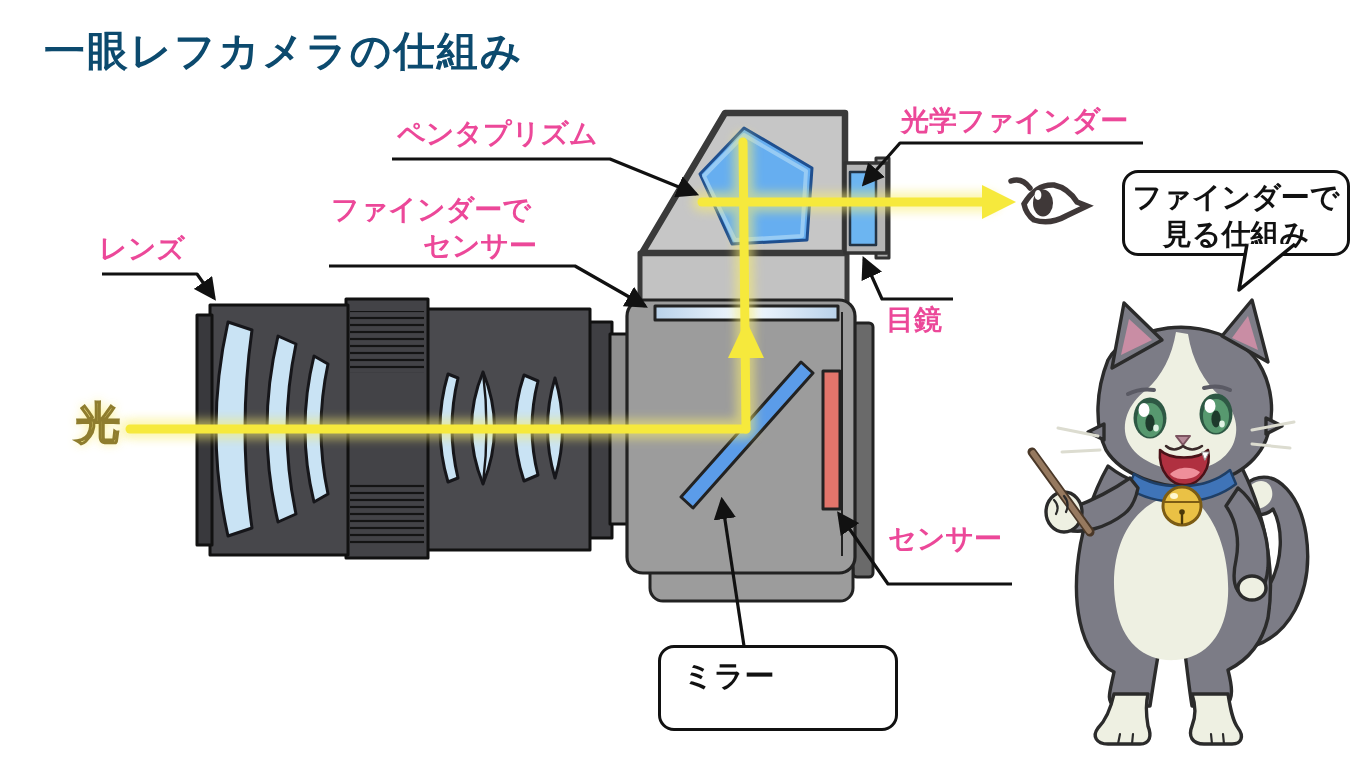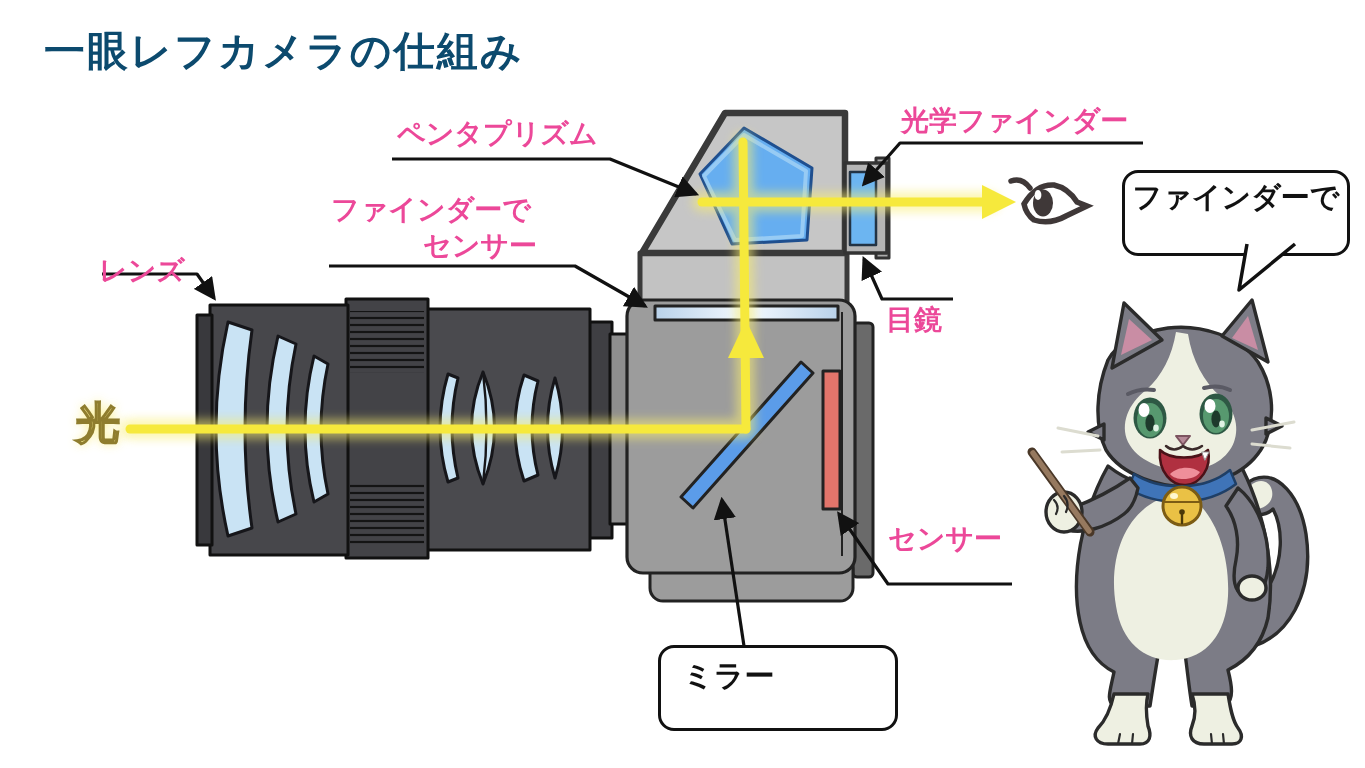--- a/index.html
+++ b/index.html
@@ -182,33 +182,34 @@
       <g>
         <line x1="1032" y1="452" x2="1090" y2="532" stroke="#4a3828" stroke-width="9"></line>
         <line x1="1033" y1="453" x2="1089" y2="531" stroke="#96795f" stroke-width="5.5"></line>
       </g>
       <path d="M1054,500 Q1060,506 1056,514 M1064,496 Q1070,503 1066,512" fill="none" stroke-width="2.2"></path>
     </g>
   </svg>
 
   <div id="title">一眼レフカメラの仕組み</div>
 
-  <div class="lbl" style="left:99px;top:234px;margin-top:22px;">レンズ</div>
+  <div class="lbl" style="left:99px;top:234px;">レンズ</div>
   <div class="lbl" style="left:331px;top:195px;">ファインダーで</div>
   <div class="lbl" style="left:423px;top:231px;">センサー</div>
   <div class="lbl" style="left:397px;top:119px;">ペンタプリズム</div>
   <div class="lbl" style="left:901px;top:106px;">光学ファインダー</div>
   <div class="lbl" style="left:886px;top:261px;margin-top:44px;">目鏡</div>
   <div class="lbl" style="left:888px;top:524px;">センサー</div>
   <div id="light-label">光</div>
 
   <div class="callout" id="mirror-box">
     <div class="t1">ミラー</div>
   </div>
 
   <div class="callout" id="speech-bubble">
     <div class="t1">ファインダーで</div>
+    <div class="t2">見る仕組み</div>
     <svg id="bubble-tail" width="64" height="52" viewBox="0 0 64 52">
       <path d="M10,2 L2,48 L58,2" fill="#ffffff" stroke="#111" stroke-width="3.5" stroke-linejoin="round"></path>
     </svg>
   </div>
 
 </div>
 
 </body></html>

